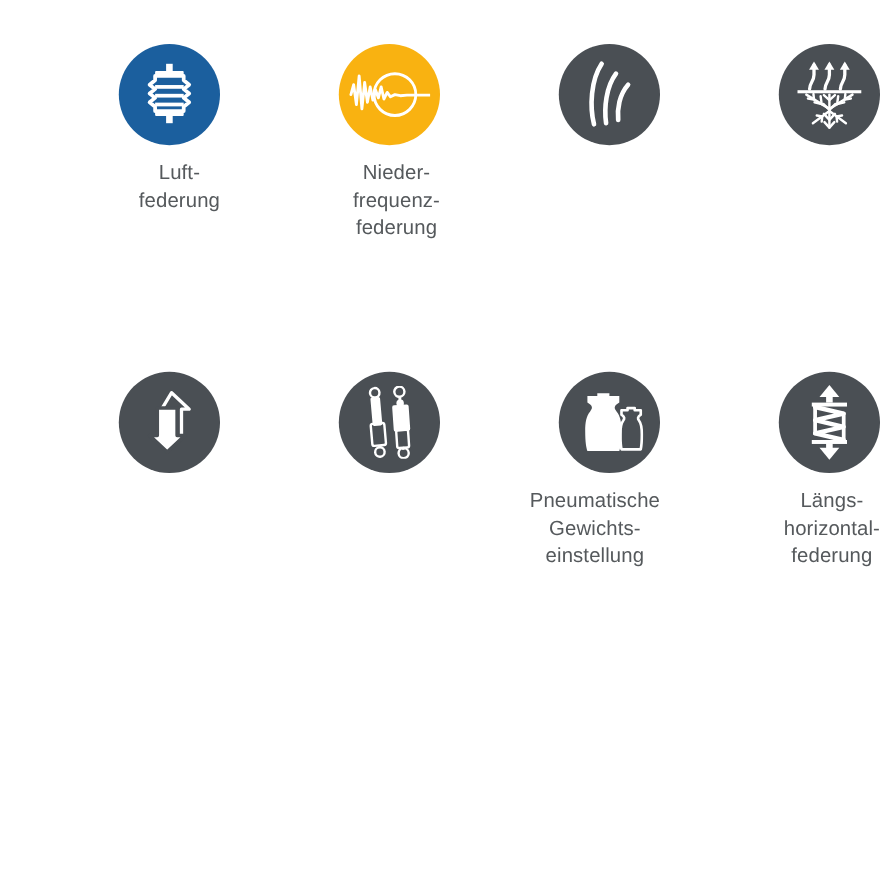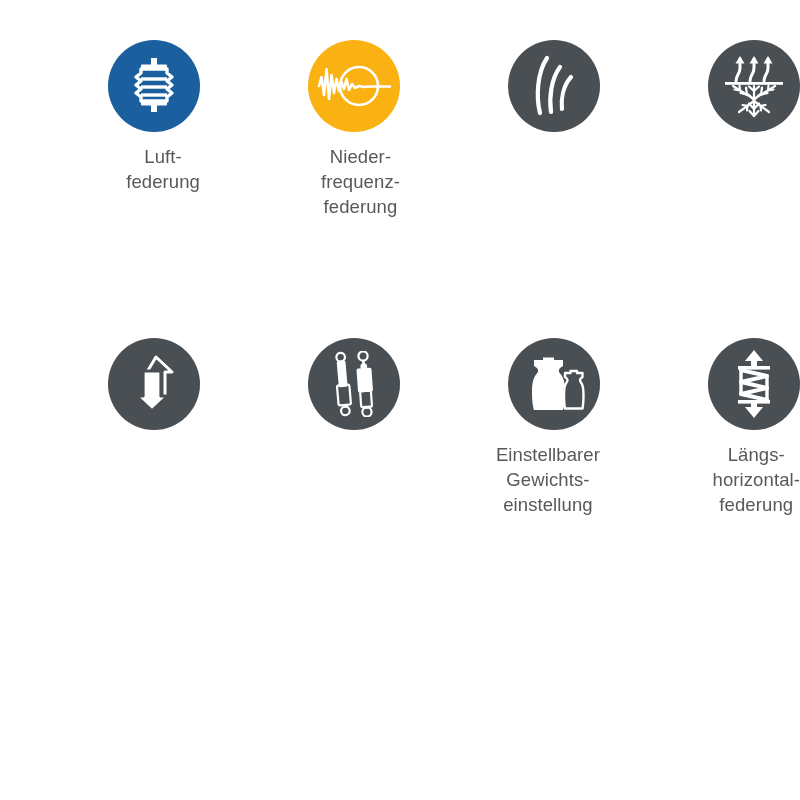--- a/index.html
+++ b/index.html
@@ -210,21 +210,21 @@
             <path d="M11 10 L11 4 L20 4 L20 1.5 L31 1.5 L31 4 L40 4 L40 10
                      C35 13 35 15 37.5 18 C41 22 42 28 42 36 C42 46 41 51 40 54 L11 54
                      C10 51 9 46 9 36 C9 28 10 22 13.5 18 C16 15 16 13 11 10 Z" fill="#ffffff"></path>
 
             <path d="M42 21 L42 17 L47.5 17 L47.5 15 L54 15 L54 17 L59.5 17 L59.5 21
                      C56.5 23 56.5 24.5 58 26.5 C60 29 60.5 33 60.5 39 C60.5 46 60 50 59.5 52.5 L42 52.5
                      C41.5 50 41 46 41 39 C41 33 41.5 29 43.5 26.5 C45 24.5 45 23 42 21 Z" fill="none" stroke="#ffffff" stroke-width="2.4" stroke-linejoin="round"></path>
           </svg>
         </span>
       </div>
-      <div class="feature-label">Einstellbarer
+      <div class="feature-label">Pneumatische
 Gewichts-
 einstellung</div>
     </div>
 
     <div class="feature-cell">
       <div class="icon-badge" style="background:#4a4f54;">
         <span>
           <svg width="48" height="70" viewBox="0 0 48 70" fill="none">
 
             <path d="M24 1 L33 12 L15 12 Z" fill="#ffffff"></path>

